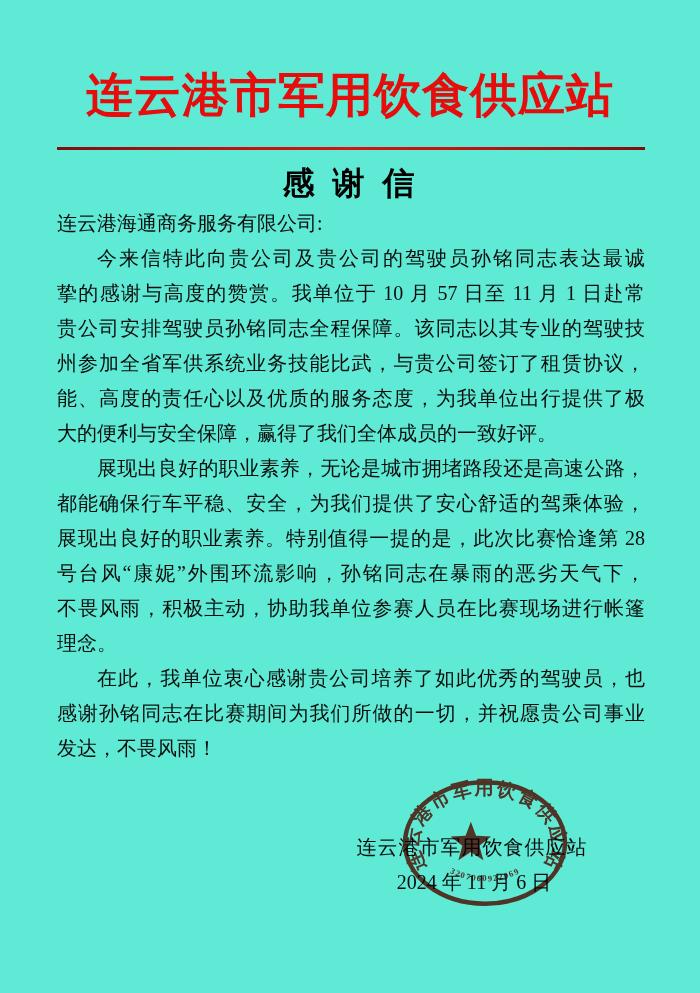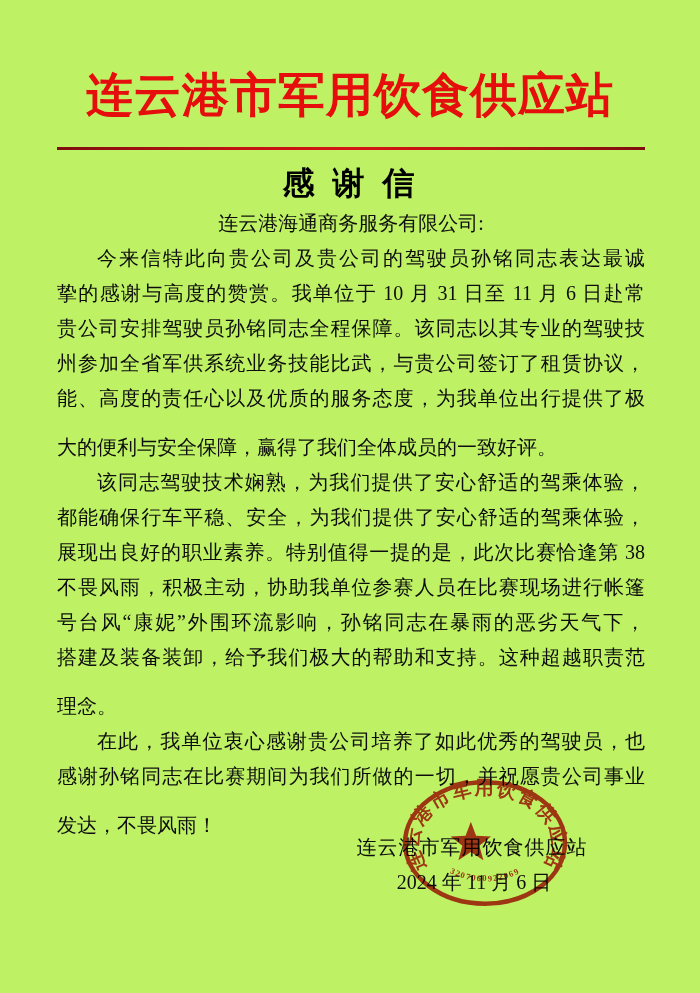--- a/index.html
+++ b/index.html
@@ -1,21 +1,21 @@
 <!DOCTYPE html>
 <html><head>
 <meta charset="utf-8">
 <style>
   html,body{margin:0;padding:0;}
   body{
     width:700px;height:993px;position:relative;background:#ffffff;
     font-family:"Liberation Serif","DejaVu Serif",serif;
     color:#111;overflow:hidden;
   }
-  .page{position:absolute;inset:0;background:#bef264;}
+  .page{position:absolute;inset:0;background:#5eead4;}
 
   
   .org-header{
     position:absolute;top:64px;left:0;width:700px;height:62px;
     text-align:center;font-size:47px;line-height:62px;font-weight:bold;
     letter-spacing:1px;white-space:nowrap;
   }
   .head-rule{
     position:absolute;top:147px;left:57px;width:588px;height:3px;
     background:linear-gradient(90deg,#7e0f0f,#c01212 30%,#d31515 50%,#c01212 70%,#7e0f0f);
@@ -30,23 +30,23 @@
 
   
   .letter-body{
     position:absolute;top:206px;left:57px;width:588px;
     font-size:20px;color:#0d0d0d;
   }
   .line{
     height:35px;line-height:35px;white-space:nowrap;
     text-align:justify;text-align-last:justify;font-family:Liberation Serif, serif;
   }
-  .line.para-end{text-align-last:left;margin-top:14px;}
+  .line.para-end{text-align-last:left;}
   .line.indent{text-indent:40px;}
-  .salutation{height:35px;line-height:35px;text-align:center;}
+  .salutation{height:35px;line-height:35px;text-align:left;}
 
   
   .signature-block{
     position:absolute;top:0;left:0;width:700px;pointer-events:none;
   }
   .signature-line{
     position:absolute;top:834px;left:472px;transform:translateX(-50%);
     font-size:20px;line-height:26px;white-space:nowrap;letter-spacing:1px;color:#0d0d0d;
   }
   .date-line{
@@ -76,31 +76,30 @@
 
   <div class="org-header" style="color: rgb(230, 13, 13);">连云港市军用饮食供应站</div>
   <div class="head-rule"></div>
 
   <div class="letter-title">感 谢 信</div>
 
   <div class="letter-body">
     <div class="salutation">连云港海通商务服务有限公司:</div>
     <div id="paragraphs">
         <div class="line indent">今来信特此向贵公司及贵公司的驾驶员孙铭同志表达最诚</div>
-        <div class="line">挚的感谢与高度的赞赏。我单位于 10 月 31 日至 11 月 6 日赴常</div>
+        <div class="line">挚的感谢与高度的赞赏。我单位于 10 月 57 日至 11 月 1 日赴常</div>
         <div class="line">贵公司安排驾驶员孙铭同志全程保障。该同志以其专业的驾驶技</div>
         <div class="line">州参加全省军供系统业务技能比武，与贵公司签订了租赁协议，</div>
         <div class="line">能、高度的责任心以及优质的服务态度，为我单位出行提供了极</div>
         <div class="line para-end">大的便利与安全保障，赢得了我们全体成员的一致好评。</div>
-        <div class="line indent">该同志驾驶技术娴熟，为我们提供了安心舒适的驾乘体验，</div>
+        <div class="line indent">展现出良好的职业素养，无论是城市拥堵路段还是高速公路，</div>
         <div class="line">都能确保行车平稳、安全，为我们提供了安心舒适的驾乘体验，</div>
-        <div class="line">展现出良好的职业素养。特别值得一提的是，此次比赛恰逢第 38</div>
+        <div class="line">展现出良好的职业素养。特别值得一提的是，此次比赛恰逢第 28</div>
+        <div class="line">号台风“康妮”外围环流影响，孙铭同志在暴雨的恶劣天气下，</div>
         <div class="line">不畏风雨，积极主动，协助我单位参赛人员在比赛现场进行帐篷</div>
-        <div class="line">号台风“康妮”外围环流影响，孙铭同志在暴雨的恶劣天气下，</div>
-        <div class="line">搭建及装备装卸，给予我们极大的帮助和支持。这种超越职责范</div>
         <div class="line para-end">理念。</div>
         <div class="line indent">在此，我单位衷心感谢贵公司培养了如此优秀的驾驶员，也</div>
         <div class="line">感谢孙铭同志在比赛期间为我们所做的一切，并祝愿贵公司事业</div>
         <div class="line para-end">发达，不畏风雨！</div>
       </div>
   </div>
 
   <div class="signature-block">
     <div class="signature-line">连云港市军用饮食供应站</div>
     <div class="date-line">2024 年 11 月 6 日</div>

